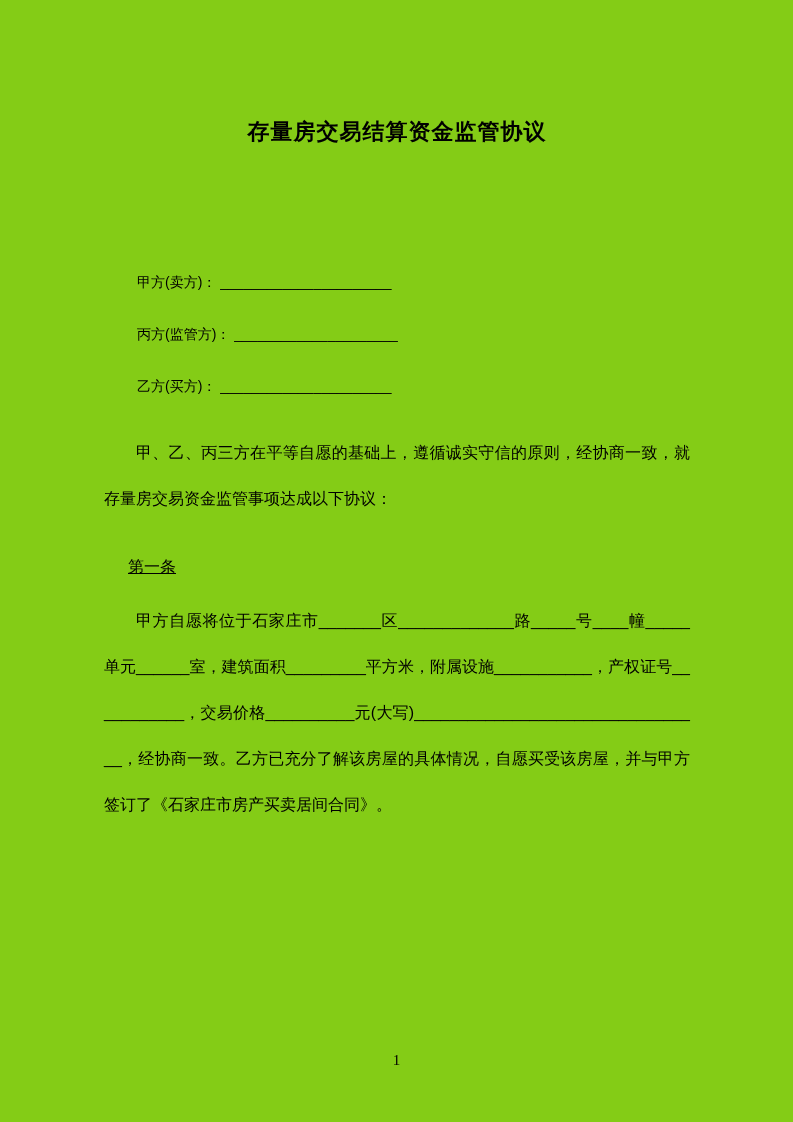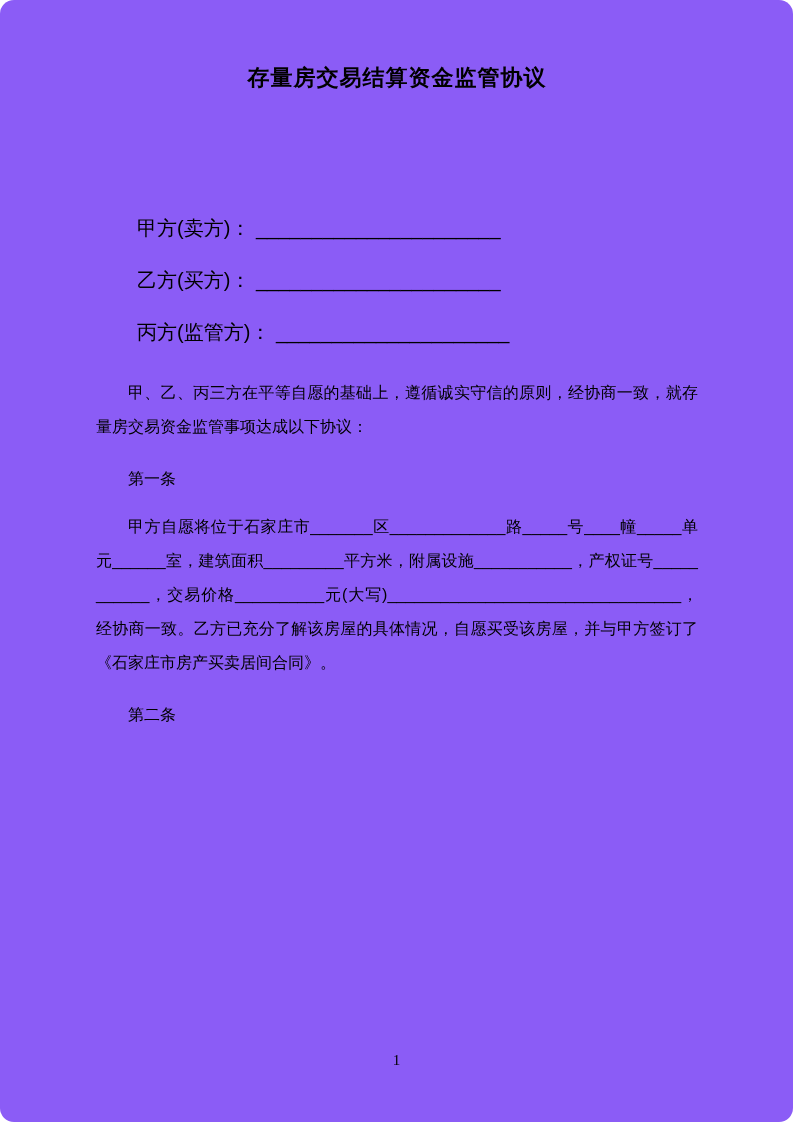--- a/index.html
+++ b/index.html
@@ -5,62 +5,62 @@
   html, body {
     margin: 0;
     padding: 0;
     background: #ffffff;
   }
   .page {
     position: relative;
     width: 793px;
     height: 1122px;
     margin: 0 auto;
-    background: #8b5cf6;
+    background: #84cc16;
     color: #000000;
     font-family: "Liberation Sans", "DejaVu Sans", sans-serif;
     box-sizing: border-box;
-    padding: 64px 95px 0 96px;
+    padding: 118px 95px 0 96px;
     overflow: hidden;
-    border-radius: 14px;
   }
   .doc-title {
     margin: 0 0 128px 0;
     font-size: 22px;
     line-height: 28px;
     font-weight: bold;
     text-align: center;
     letter-spacing: 1px;
   }
   .party-line {
-    font-size: 20px;
+    font-size: 14px;
     line-height: 17px;
     margin: 0 0 35px 0;
     text-indent: 41px;
     white-space: nowrap;
   }
   .party-line .blank {
     letter-spacing: 0;
   }
   .para {
     font-size: 16px;
-    line-height: 34px;
-    margin: 0;
+    line-height: 46px;
+    margin: 8px;
     text-align: justify;
     text-indent: 2em;
     word-break: break-all;
   }
   .preamble {
     margin-top: 0;
   }
   .article-heading {
     font-size: 16px;
     line-height: 34px;
-    margin: 18px 0 0 0;
+    margin: 28px 0 0 0;
     text-indent: 2em;
+    text-decoration: underline;
   }
   .article-body {
     margin-top: 14px;
   }
   .page-number {
     position: absolute;
     left: 0;
     right: 0;
     top: 1050px;
     text-align: center;
@@ -72,30 +72,29 @@
 </head>
 <body>
 
 <div class="page">
 
   <h1 class="doc-title">存量房交易结算资金监管协议</h1>
 
   <div>
     <p class="party-line"><span>甲方(卖方)： </span><span class="blank">______________________</span></p>
 
+    <p class="party-line"><span>丙方(监管方)： </span><span class="blank">_____________________</span></p>
+
     <p class="party-line"><span>乙方(买方)： </span><span class="blank">______________________</span></p>
-
-    <p class="party-line"><span>丙方(监管方)： </span><span class="blank">_____________________</span></p>
   </div>
 
   <p class="para preamble">甲、乙、丙三方在平等自愿的基础上，遵循诚实守信的原则，经协商一致，就存量房交易资金监管事项达成以下协议：</p>
 
   <p class="article-heading">第一条</p>
 
   <p class="para article-body">甲方自愿将位于石家庄市_______区_____________路_____号____幢_____单元______室，建筑面积_________平方米，附属设施___________，产权证号___________，交易价格__________元(大写)_________________________________，经协商一致。乙方已充分了解该房屋的具体情况，自愿买受该房屋，并与甲方签订了《石家庄市房产买卖居间合同》。</p>
 
-  <p class="article-heading">第二条</p>
 
 
 
   <div class="page-number">1</div>
 
 </div>
 
 </body></html>

